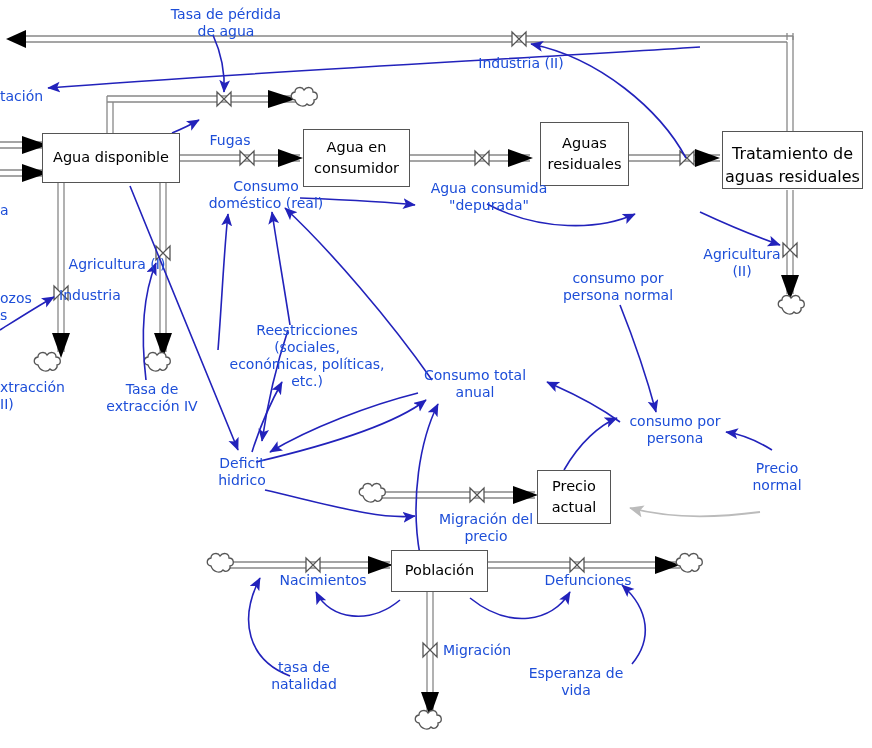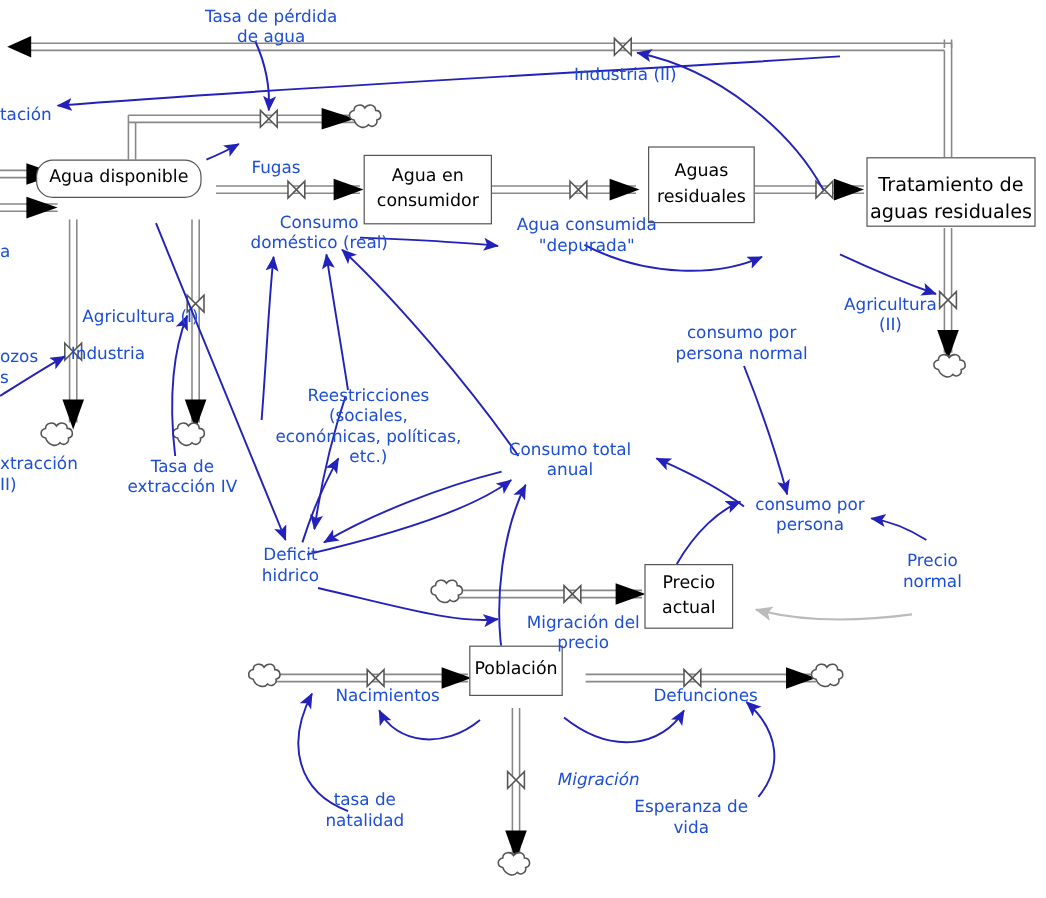--- a/index.html
+++ b/index.html
@@ -225,21 +225,21 @@
 
     <g stroke="#bbbbbb" stroke-width="1.8" fill="none" marker-end="url(#greyhead)">
       <path d="M760,512 C700,520 660,516 630,508"></path>
     </g>
 
     <g stroke="#2222bb" stroke-width="1.6" fill="none" marker-end="url(#bluehead)">
       <path d="M300,198 C350,200 390,202 415,205"></path>
     </g>
   </svg>
 
-  <div class="stock" style="left:30px; top:133px; width:138px; height:32px;border-radius:14px;">
+  <div class="stock" style="left:42px; top:133px; width:138px; height:50px;">
     <span>Agua disponible</span>
   </div>
 
   <div class="stock" style="left:303px; top:129px; width:107px; height:58px; white-space:pre-line;">
     <span style="white-space:pre-line;">Agua en
 consumidor</span>
   </div>
 
   <div class="stock" style="left:540px; top:122px; width:89px; height:64px; white-space:pre-line;">
     <span style="white-space:pre-line;">Aguas
@@ -249,21 +249,21 @@
   <div class="stock" style="left:722px; top:131px; width:141px; height:58px; font-size:16px; white-space:pre-line;align-items:flex-end;">
     <span style="white-space:pre-line;">Tratamiento de
 aguas residuales</span>
   </div>
 
   <div class="stock" style="left:537px; top:470px; width:74px; height:54px; white-space:pre-line;">
     <span style="white-space:pre-line;">Precio
 actual</span>
   </div>
 
-  <div class="stock" style="left:391px; top:538px; width:78px; height:42px;text-align:center;">
+  <div class="stock" style="left:391px; top:550px; width:97px; height:42px;text-align:center;">
     <span>Población</span>
   </div>
 
   <div class="lbl" style="left: 146px; top: 6px; width: 160px; white-space: pre-line;">Tasa de pérdida
 de agua</div>
 
   <div class="lbl" style="left:200px; top:112px; width:60px;margin-top:20px;">Fugas</div>
 
   <div class="lbl" style="left:471px; top:55px; width:100px;">Industria (II)</div>
 
@@ -284,21 +284,21 @@
   <div class="lbl" style="left: 97px; top: 381px; width: 110px; white-space: pre-line;">Tasa de
 extracción IV</div>
 
   <div class="lbl" style="left: 425px; top: 511px; width: 122px; white-space: pre-line;">Migración del
 precio</div>
 
   <div class="lbl" style="left:268px; top:572px; width:110px;">Nacimientos</div>
 
   <div class="lbl" style="left:533px; top:572px; width:110px;">Defunciones</div>
 
-  <div class="lbl" style="left:443px; top:642px; width:90px; text-align:right;font-style:italic;">Migración</div>
+  <div class="lbl" style="left:443px; top:642px; width:90px; text-align:left;">Migración</div>
 
   <div class="lbl" style="left: 222px; top: 322px; width: 170px; white-space: pre-line;">Reestricciones (sociales,
 económicas, políticas,
 etc.)</div>
 
   <div class="lbl" style="left: 202px; top: 455px; width: 80px; white-space: pre-line;">Deficit
 hidrico</div>
 
   <div class="lbl" style="left: 420px; top: 367px; width: 110px; white-space: pre-line;">Consumo total
 anual</div>

